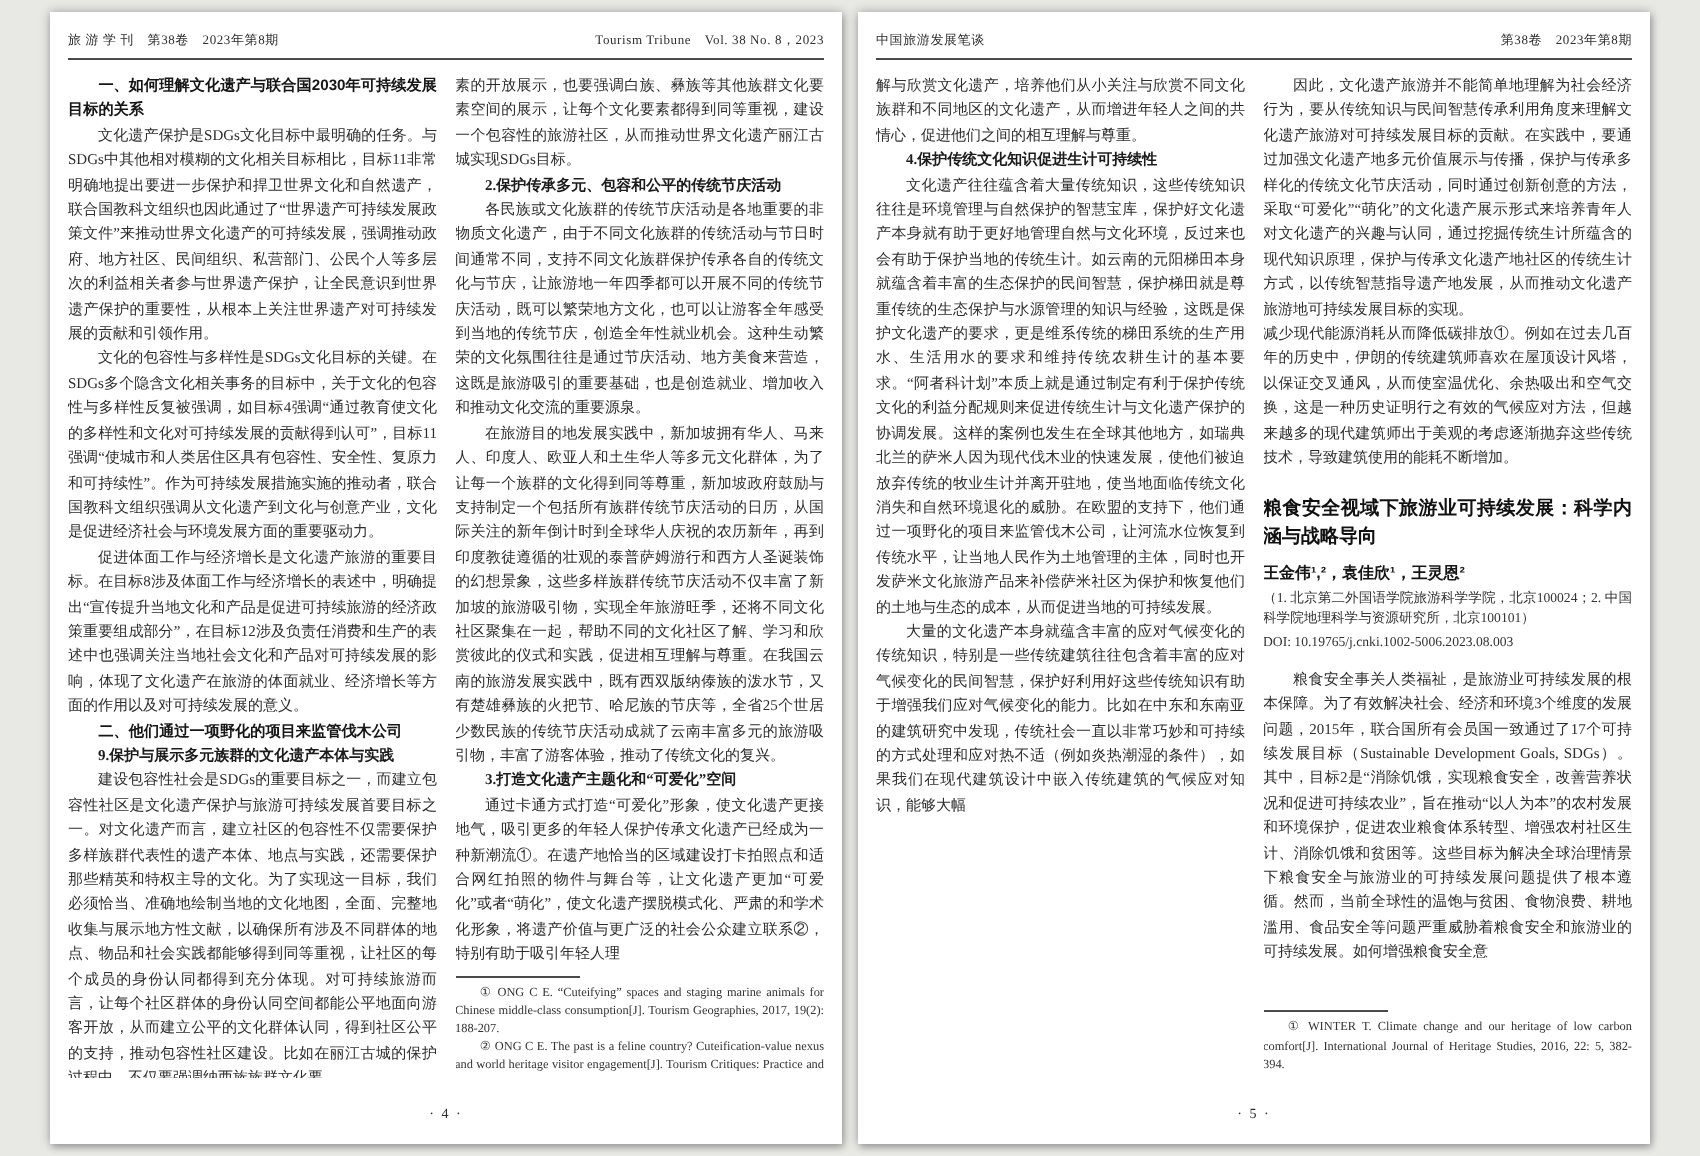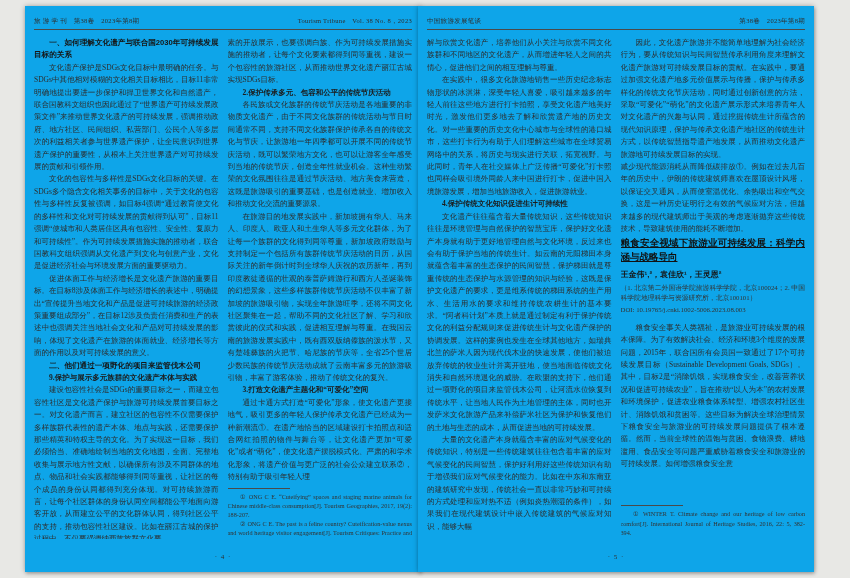--- a/index.html
+++ b/index.html
@@ -4,27 +4,27 @@
 <style>
   html,body{margin:0;padding:0;}
   body{
     width:850px;height:578px;overflow:hidden;
     background:#e8e8e5;
     font-family:"Liberation Serif","DejaVu Serif",serif;
   }
   .spread{position:relative;width:850px;height:578px;}
   .page{
     position:absolute;top:6px;width:396px;height:566px;
-    background:#0ea5e9;
+    background:#ffffff;
     box-shadow:0 0 5px rgba(0,0,0,.30), 1px 2px 3px rgba(0,0,0,.18);
     box-sizing:border-box;
     padding:11px 9px 0 9px;
   }
   .page-left{left:25px;}
-  .page-right{left:418px;}
+  .page-right{left:429px;}
   .running-head{
     display:flex;justify-content:space-between;align-items:baseline;
     font-size:6.5px;line-height:8px;color:#2e2e2e;letter-spacing:.3px;
   }
   .head-rule{border-top:1px solid #4a4a4a;margin:4px 0 7px 0;height:0;}
   .cols{display:flex;gap:9px;}
   .col{
     width:184.5px;height:502px;overflow:hidden;
     display:flex;flex-direction:column;
     font-size:7.5px;line-height:12.4px;
@@ -35,21 +35,21 @@
   .blk.pc{text-indent:0;}
   .blk.h1{
     font-family:"Liberation Sans","DejaVu Sans",sans-serif;
     font-weight:bold;color:#161616;text-indent:2em;font-size:7.6px;
   }
   .blk.h2{font-weight:bold;color:#1c1c1c;text-indent:2em;}
   .blk.attr{text-indent:2em;color:#383838;}
   .blk.title{
     font-family:"Liberation Sans","DejaVu Sans",sans-serif;
     font-weight:bold;color:#111;font-size:9.5px;line-height:14px;
-    text-indent:0;text-decoration:underline;
+    margin-top:12px;text-indent:0;
   }
   .blk.authors{
     font-family:"Liberation Sans","DejaVu Sans",sans-serif;
     font-weight:bold;color:#161616;font-size:8px;margin-top:5px;line-height:12px;
   }
   .blk.affil{font-size:6.8px;line-height:10.4px;margin-top:2px;color:#333;}
   .blk.doi{font-size:6.8px;line-height:10.4px;margin-top:2px;color:#333;margin-bottom:6px;}
   .footnotes{
     margin-top:auto;padding-bottom:2px;
     font-size:6.2px;line-height:9.2px;color:#333;
@@ -76,21 +76,21 @@
       <div class="col">
           <div class="blk h1">一、如何理解文化遗产与联合国2030年可持续发展目标的关系</div>
           <div class="blk p">文化遗产保护是SDGs文化目标中最明确的任务。与SDGs中其他相对模糊的文化相关目标相比，目标11非常明确地提出要进一步保护和捍卫世界文化和自然遗产，联合国教科文组织也因此通过了“世界遗产可持续发展政策文件”来推动世界文化遗产的可持续发展，强调推动政府、地方社区、民间组织、私营部门、公民个人等多层次的利益相关者参与世界遗产保护，让全民意识到世界遗产保护的重要性，从根本上关注世界遗产对可持续发展的贡献和引领作用。</div>
           <div class="blk p">文化的包容性与多样性是SDGs文化目标的关键。在SDGs多个隐含文化相关事务的目标中，关于文化的包容性与多样性反复被强调，如目标4强调“通过教育使文化的多样性和文化对可持续发展的贡献得到认可”，目标11强调“使城市和人类居住区具有包容性、安全性、复原力和可持续性”。作为可持续发展措施实施的推动者，联合国教科文组织强调从文化遗产到文化与创意产业，文化是促进经济社会与环境发展方面的重要驱动力。</div>
           <div class="blk p">促进体面工作与经济增长是文化遗产旅游的重要目标。在目标8涉及体面工作与经济增长的表述中，明确提出“宣传提升当地文化和产品是促进可持续旅游的经济政策重要组成部分”，在目标12涉及负责任消费和生产的表述中也强调关注当地社会文化和产品对可持续发展的影响，体现了文化遗产在旅游的体面就业、经济增长等方面的作用以及对可持续发展的意义。</div>
           <div class="blk h1">二、他们通过一项野化的项目来监管伐木公司</div>
           <div class="blk h2">9.保护与展示多元族群的文化遗产本体与实践</div>
           <div class="blk p">建设包容性社会是SDGs的重要目标之一，而建立包容性社区是文化遗产保护与旅游可持续发展首要目标之一。对文化遗产而言，建立社区的包容性不仅需要保护多样族群代表性的遗产本体、地点与实践，还需要保护那些精英和特权主导的文化。为了实现这一目标，我们必须恰当、准确地绘制当地的文化地图，全面、完整地收集与展示地方性文献，以确保所有涉及不同群体的地点、物品和社会实践都能够得到同等重视，让社区的每个成员的身份认同都得到充分体现。对可持续旅游而言，让每个社区群体的身份认同空间都能公平地面向游客开放，从而建立公平的文化群体认同，得到社区公平的支持，推动包容性社区建设。比如在丽江古城的保护过程中，不仅要强调纳西族族群文化要</div>
         </div>
       <div class="col">
-          <div class="blk pc">素的开放展示，也要强调白族、作为可持续发展措施实施的推动者，让每个文化要素都得到同等重视，建设一个包容性的旅游社区，从而推动世界文化遗产丽江古城实现SDGs目标。</div>
+          <div class="blk pc">素的开放展示，也要强调白族、彝族等其他族群文化要素空间的展示，让每个文化要素都得到同等重视，建设一个包容性的旅游社区，从而推动世界文化遗产丽江古城实现SDGs目标。</div>
           <div class="blk h2">2.保护传承多元、包容和公平的传统节庆活动</div>
           <div class="blk p">各民族或文化族群的传统节庆活动是各地重要的非物质文化遗产，由于不同文化族群的传统活动与节日时间通常不同，支持不同文化族群保护传承各自的传统文化与节庆，让旅游地一年四季都可以开展不同的传统节庆活动，既可以繁荣地方文化，也可以让游客全年感受到当地的传统节庆，创造全年性就业机会。这种生动繁荣的文化氛围往往是通过节庆活动、地方美食来营造，这既是旅游吸引的重要基础，也是创造就业、增加收入和推动文化交流的重要源泉。</div>
           <div class="blk p">在旅游目的地发展实践中，新加坡拥有华人、马来人、印度人、欧亚人和土生华人等多元文化群体，为了让每一个族群的文化得到同等尊重，新加坡政府鼓励与支持制定一个包括所有族群传统节庆活动的日历，从国际关注的新年倒计时到全球华人庆祝的农历新年，再到印度教徒遵循的壮观的泰普萨姆游行和西方人圣诞装饰的幻想景象，这些多样族群传统节庆活动不仅丰富了新加坡的旅游吸引物，实现全年旅游旺季，还将不同文化社区聚集在一起，帮助不同的文化社区了解、学习和欣赏彼此的仪式和实践，促进相互理解与尊重。在我国云南的旅游发展实践中，既有西双版纳傣族的泼水节，又有楚雄彝族的火把节、哈尼族的节庆等，全省25个世居少数民族的传统节庆活动成就了云南丰富多元的旅游吸引物，丰富了游客体验，推动了传统文化的复兴。</div>
           <div class="blk h2">3.打造文化遗产主题化和“可爱化”空间</div>
           <div class="blk p">通过卡通方式打造“可爱化”形象，使文化遗产更接地气，吸引更多的年轻人保护传承文化遗产已经成为一种新潮流①。在遗产地恰当的区域建设打卡拍照点和适合网红拍照的物件与舞台等，让文化遗产更加“可爱化”或者“萌化”，使文化遗产摆脱模式化、严肃的和学术化形象，将遗产价值与更广泛的社会公众建立联系②，特别有助于吸引年轻人理</div>
           <div class="footnotes">
             <div class="fn-sep"></div>
             <p class="fn">① ONG C E. “Cuteifying” spaces and staging marine animals for Chinese middle-class consumption[J]. Tourism Geographies, 2017, 19(2): 188-207.</p>
             <p class="fn">② ONG C E. The past is a feline country? Cuteification-value nexus and world heritage visitor engagement[J]. Tourism Critiques: Practice and Theory, 2021, 2(2): 235-249.</p>
           </div>
@@ -101,21 +101,20 @@
 
   <div class="page page-right">
     <div class="running-head">
       <span>中国旅游发展笔谈</span>
       <span>第38卷　2023年第8期</span>
     </div>
     <div class="head-rule"></div>
     <div class="cols">
       <div class="col">
           <div class="blk pc">解与欣赏文化遗产，培养他们从小关注与欣赏不同文化族群和不同地区的文化遗产，从而增进年轻人之间的共情心，促进他们之间的相互理解与尊重。</div>
-          <div class="blk p">在实践中，很多文化旅游地销售一些历史纪念标志物形状的冰淇淋，深受年轻人喜爱，吸引越来越多的年轻人前往这些地方进行打卡拍照，享受文化遗产地美好时光，激发他们更多地去了解和欣赏遗产地的历史文化。对一些重要的历史文化中心城市与全球性的港口城市，这些打卡行为有助于人们理解这些城市在全球贸易网络中的关系，将历史与现实进行关联，拓宽视野。与此同时，青年人在社交媒体上广泛传播“可爱化”打卡照也同样会吸引境外同龄人来中国进行打卡，促进中国入境旅游发展，增加当地旅游收入，促进旅游就业。</div>
           <div class="blk h2">4.保护传统文化知识促进生计可持续性</div>
           <div class="blk p">文化遗产往往蕴含着大量传统知识，这些传统知识往往是环境管理与自然保护的智慧宝库，保护好文化遗产本身就有助于更好地管理自然与文化环境，反过来也会有助于保护当地的传统生计。如云南的元阳梯田本身就蕴含着丰富的生态保护的民间智慧，保护梯田就是尊重传统的生态保护与水源管理的知识与经验，这既是保护文化遗产的要求，更是维系传统的梯田系统的生产用水、生活用水的要求和维持传统农耕生计的基本要求。“阿者科计划”本质上就是通过制定有利于保护传统文化的利益分配规则来促进传统生计与文化遗产保护的协调发展。这样的案例也发生在全球其他地方，如瑞典北兰的萨米人因为现代伐木业的快速发展，使他们被迫放弃传统的牧业生计并离开驻地，使当地面临传统文化消失和自然环境退化的威胁。在欧盟的支持下，他们通过一项野化的项目来监管伐木公司，让河流水位恢复到传统水平，让当地人民作为土地管理的主体，同时也开发萨米文化旅游产品来补偿萨米社区为保护和恢复他们的土地与生态的成本，从而促进当地的可持续发展。</div>
           <div class="blk p">大量的文化遗产本身就蕴含丰富的应对气候变化的传统知识，特别是一些传统建筑往往包含着丰富的应对气候变化的民间智慧，保护好利用好这些传统知识有助于增强我们应对气候变化的能力。比如在中东和东南亚的建筑研究中发现，传统社会一直以非常巧妙和可持续的方式处理和应对热不适（例如炎热潮湿的条件），如果我们在现代建筑设计中嵌入传统建筑的气候应对知识，能够大幅</div>
         </div>
       <div class="col">
           <div class="blk p">因此，文化遗产旅游并不能简单地理解为社会经济行为，要从传统知识与民间智慧传承利用角度来理解文化遗产旅游对可持续发展目标的贡献。在实践中，要通过加强文化遗产地多元价值展示与传播，保护与传承多样化的传统文化节庆活动，同时通过创新创意的方法，采取“可爱化”“萌化”的文化遗产展示形式来培养青年人对文化遗产的兴趣与认同，通过挖掘传统生计所蕴含的现代知识原理，保护与传承文化遗产地社区的传统生计方式，以传统智慧指导遗产地发展，从而推动文化遗产旅游地可持续发展目标的实现。</div>
           <div class="blk pc">减少现代能源消耗从而降低碳排放①。例如在过去几百年的历史中，伊朗的传统建筑师喜欢在屋顶设计风塔，以保证交叉通风，从而使室温优化、余热吸出和空气交换，这是一种历史证明行之有效的气候应对方法，但越来越多的现代建筑师出于美观的考虑逐渐抛弃这些传统技术，导致建筑使用的能耗不断增加。</div>
           <div class="blk title">粮食安全视域下旅游业可持续发展：科学内涵与战略导向</div>
           <div class="blk authors">王金伟¹,²，袁佳欣¹，王灵恩²</div>
           <div class="blk affil">（1. 北京第二外国语学院旅游科学学院，北京100024；2. 中国科学院地理科学与资源研究所，北京100101）</div>

